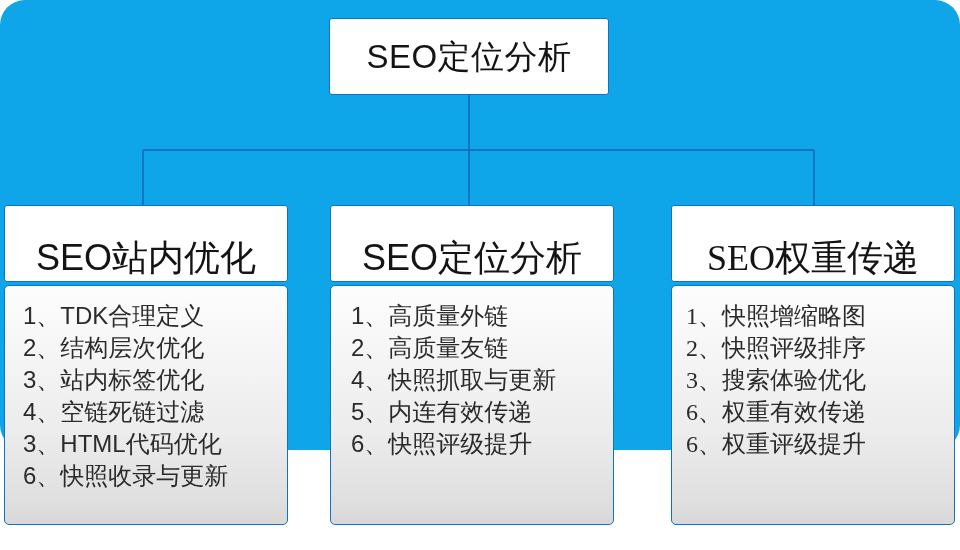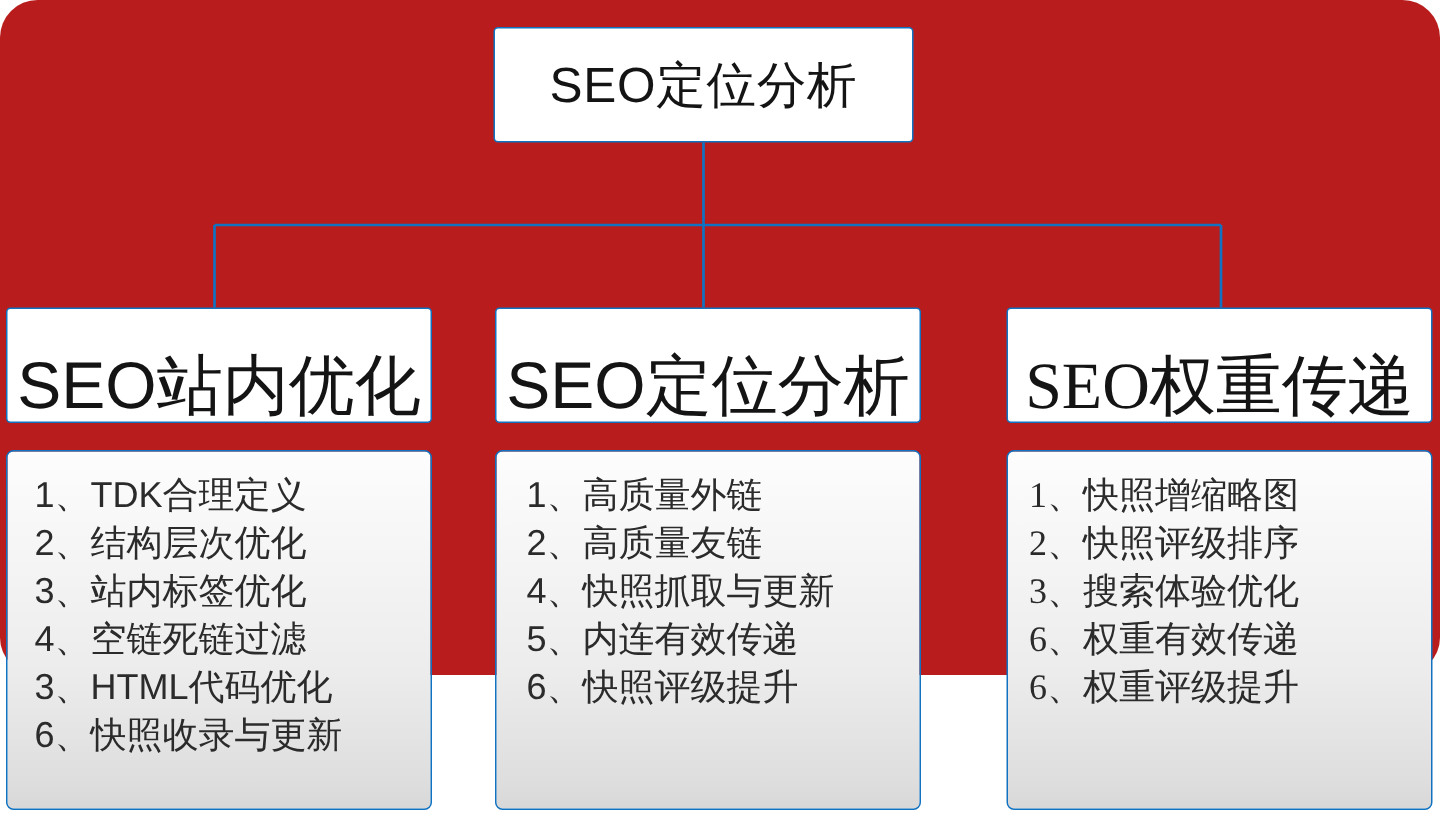--- a/index.html
+++ b/index.html
@@ -11,21 +11,21 @@
   body {
     width: 960px;
     height: 550px;
     font-family: "Liberation Sans", "DejaVu Sans", sans-serif;
     overflow: hidden;
   }
   #diagram {
     position: relative;
     width: 960px;
     height: 450px;
-    background: #b91c1c;
+    background: #0ea5e9;
     border-radius: 25px;
   }
 
   
   #connectors {
     position: absolute;
     left: 0;
     top: 0;
     width: 960px;
     height: 550px;
@@ -64,29 +64,29 @@
     box-sizing: border-box;
     height: 77px;
     border: 1.6px solid #1072c0;
     border-radius: 3px;
     background: #ffffff;
     display: flex;
     align-items: center;
     justify-content: center;
   }
   .branch-title {
-    font-size: 44px;
+    font-size: 36px;
     line-height: 1;
     color: #141414;
     white-space: nowrap;
     margin-top: 28px;
   }
   .branch-body {
     box-sizing: border-box;
-    margin-top: 18px;
+    margin-top: 3px;
     height: 240px;
     border: 1.6px solid #1072c0;
     border-radius: 5px;
     background: linear-gradient(to bottom, #fdfdfd 0%, #f7f7f7 22%, #ececec 62%, #dedede 92%, #d8d8d8 100%);
     padding: 14px 0 0 0;
     overflow: hidden;
   }
   .item-list {
     list-style: none;
     margin: 0;

